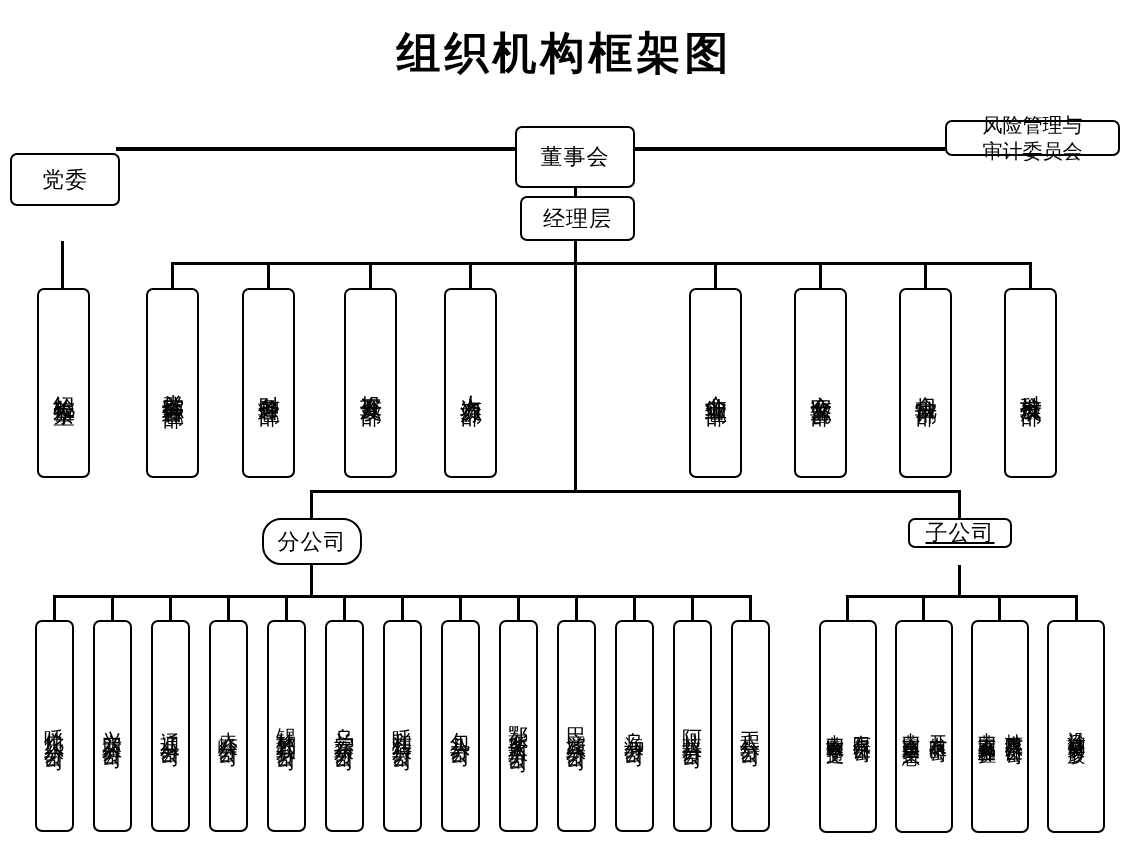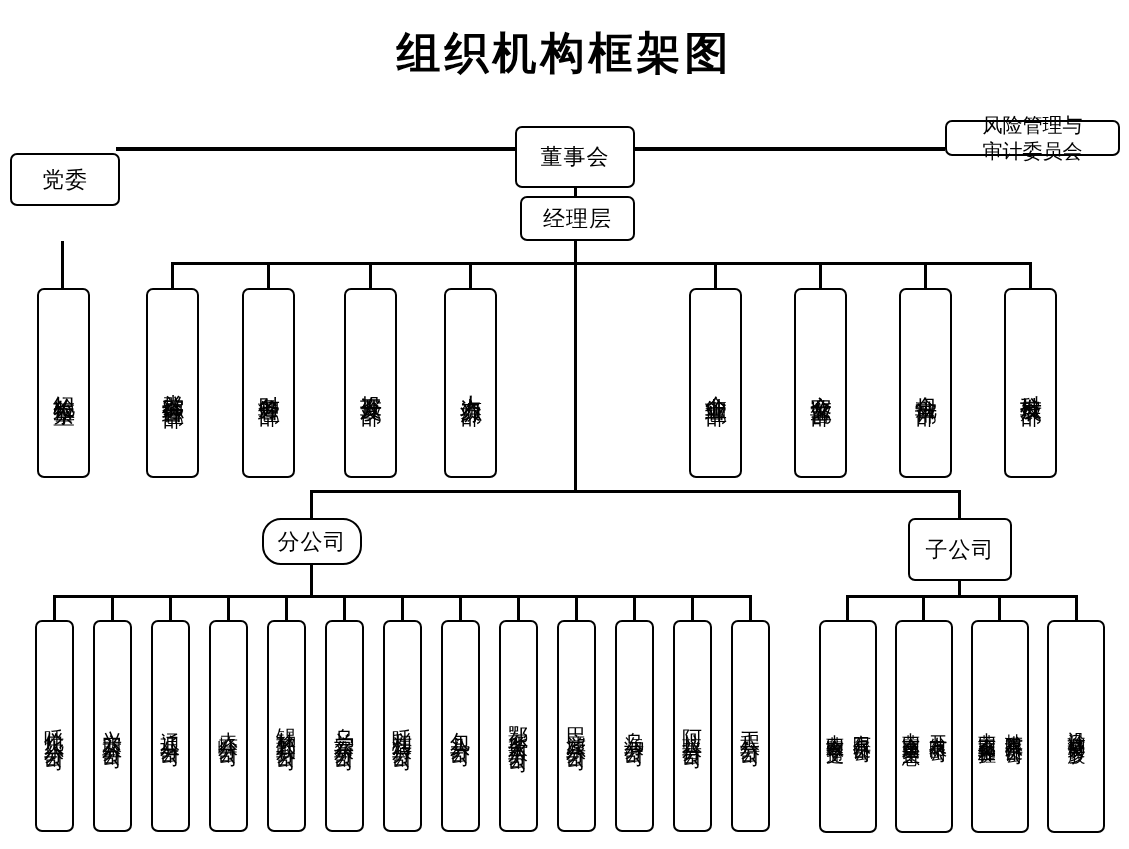--- a/index.html
+++ b/index.html
@@ -142,21 +142,21 @@
     <span class="v-text">安全监督部</span>
   </div>
   <div class="box v-box dept" style="left:899px; top:288px; width:53px; height:190px;">
     <span class="v-text">合规审计部</span>
   </div>
   <div class="box v-box dept" style="left:1004px; top:288px; width:53px; height:190px;">
     <span class="v-text">科技发展部</span>
   </div>
 
   <div class="box h-box" style="left:262px; top:518px; width:100px; height:47px;border-radius:19px;">分公司</div>
-  <div class="box h-box" style="left:908px; top:518px; width:104px; height:63px;">子公司</div>
+  <div class="box h-box" style="left:908px; top:518px; width:104px; height:30px;text-decoration:underline;">子公司</div>
 
   <div class="box v-box branch" style="left:35px; top:620px; width:39px; height:212px;">
     <span class="v-text">呼伦贝尔分公司</span>
   </div>
   <div class="box v-box branch" style="left:93px; top:620px; width:39px; height:212px;">
     <span class="v-text">兴安盟分公司</span>
   </div>
   <div class="box v-box branch" style="left:151px; top:620px; width:39px; height:212px;">
     <span class="v-text">通辽分公司</span>
   </div>

